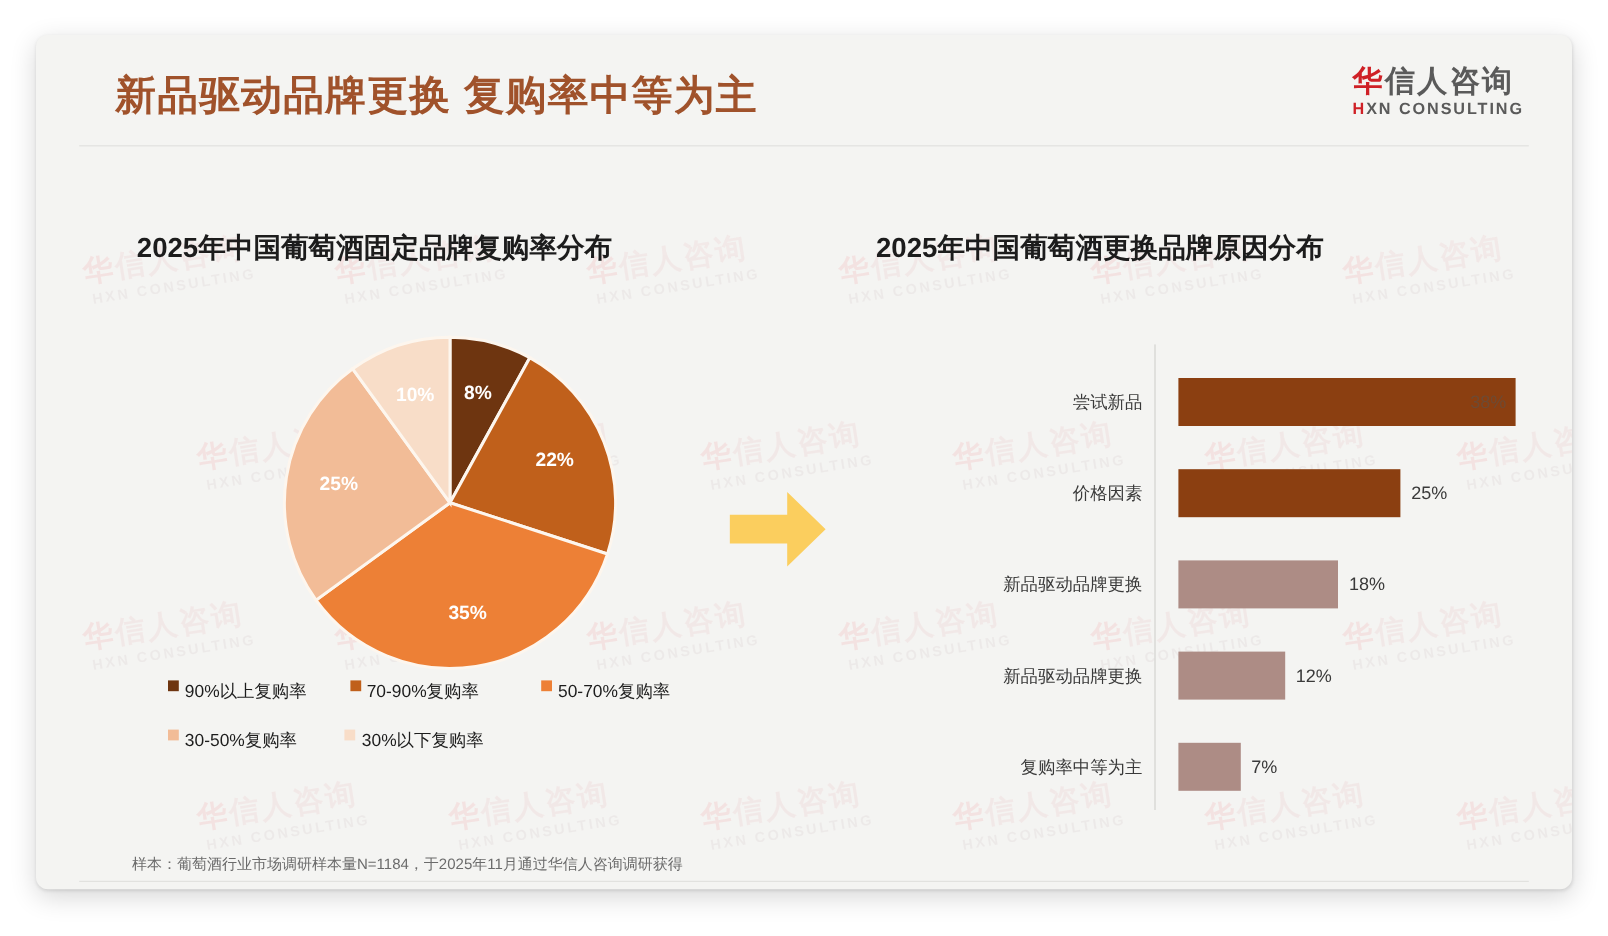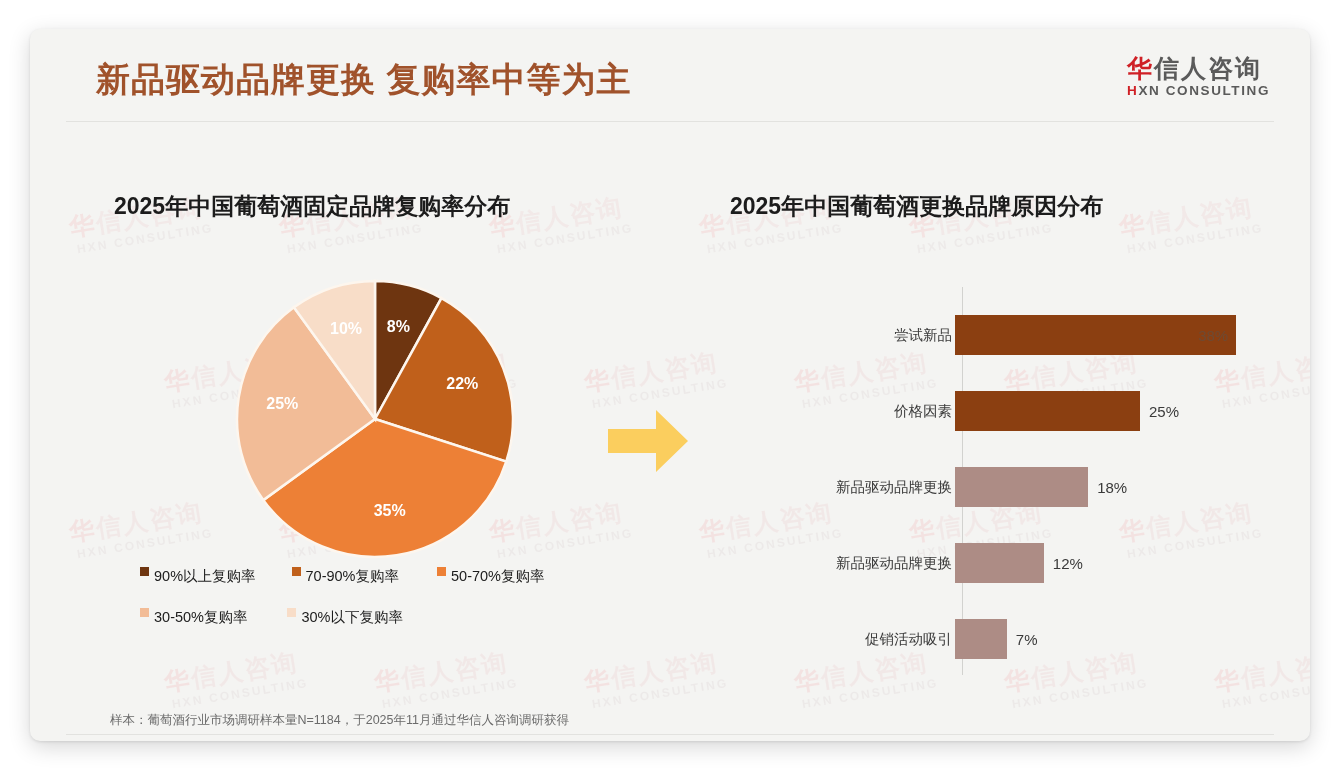--- a/index.html
+++ b/index.html
@@ -196,21 +196,21 @@
     position: absolute;
     left: 0;
     width: 100%;
     height: 40px;
     display: flex;
     align-items: center;
   }
   .bar-cat {
     width: 180px;
     text-align: right;
-    padding-right: 3px;
+    padding-right: 30px;
     font-size: 14.5px;
     color: #3a3a3a;
     white-space: nowrap;
     flex: none;
   }
   .bar-track {
     position: relative;
     flex: 1;
     height: 40px;
     display: flex;
@@ -395,21 +395,21 @@
   <div id="pie-legend">
       <div class="legend-row">
         <div class="legend-item">
           <span class="legend-swatch" style="background: rgb(110, 53, 16);"></span>
           <span class="legend-text">90%以上复购率</span>
         </div>
         <div class="legend-item" style="margin-left: 36px;">
           <span class="legend-swatch" style="background: rgb(192, 96, 27);"></span>
           <span class="legend-text">70-90%复购率</span>
         </div>
-        <div class="legend-item" style="margin-left: 38px;">
+        <div class="legend-item" style="margin-left: 52px;">
           <span class="legend-swatch" style="background: rgb(237, 128, 54);"></span>
           <span class="legend-text">50-70%复购率</span>
         </div>
       </div>
       <div class="legend-row">
         <div class="legend-item">
           <span class="legend-swatch" style="background: rgb(242, 188, 151);"></span>
           <span class="legend-text">30-50%复购率</span>
         </div>
         <div class="legend-item" style="margin-left: 40px;">
@@ -451,21 +451,21 @@
         </div>
       </div>
       <div class="bar-row" style="top: 256px;">
         <div class="bar-cat">新品驱动品牌更换</div>
         <div class="bar-track">
           <div class="bar-fill" style="width: 88.8px; background: rgb(173, 140, 133);"></div>
           <div class="bar-value">12%</div>
         </div>
       </div>
       <div class="bar-row" style="top: 332px;">
-        <div class="bar-cat">促销活动吸引</div>
+        <div class="bar-cat">复购率中等为主</div>
         <div class="bar-track">
           <div class="bar-fill" style="width: 51.8px; background: rgb(173, 140, 133);"></div>
           <div class="bar-value">7%</div>
         </div>
       </div>
     </div>
 
   <div id="footnote">样本：葡萄酒行业市场调研样本量N=1184，于2025年11月通过华信人咨询调研获得</div>
   <div id="footer-rule"></div>
   <div id="footer">

